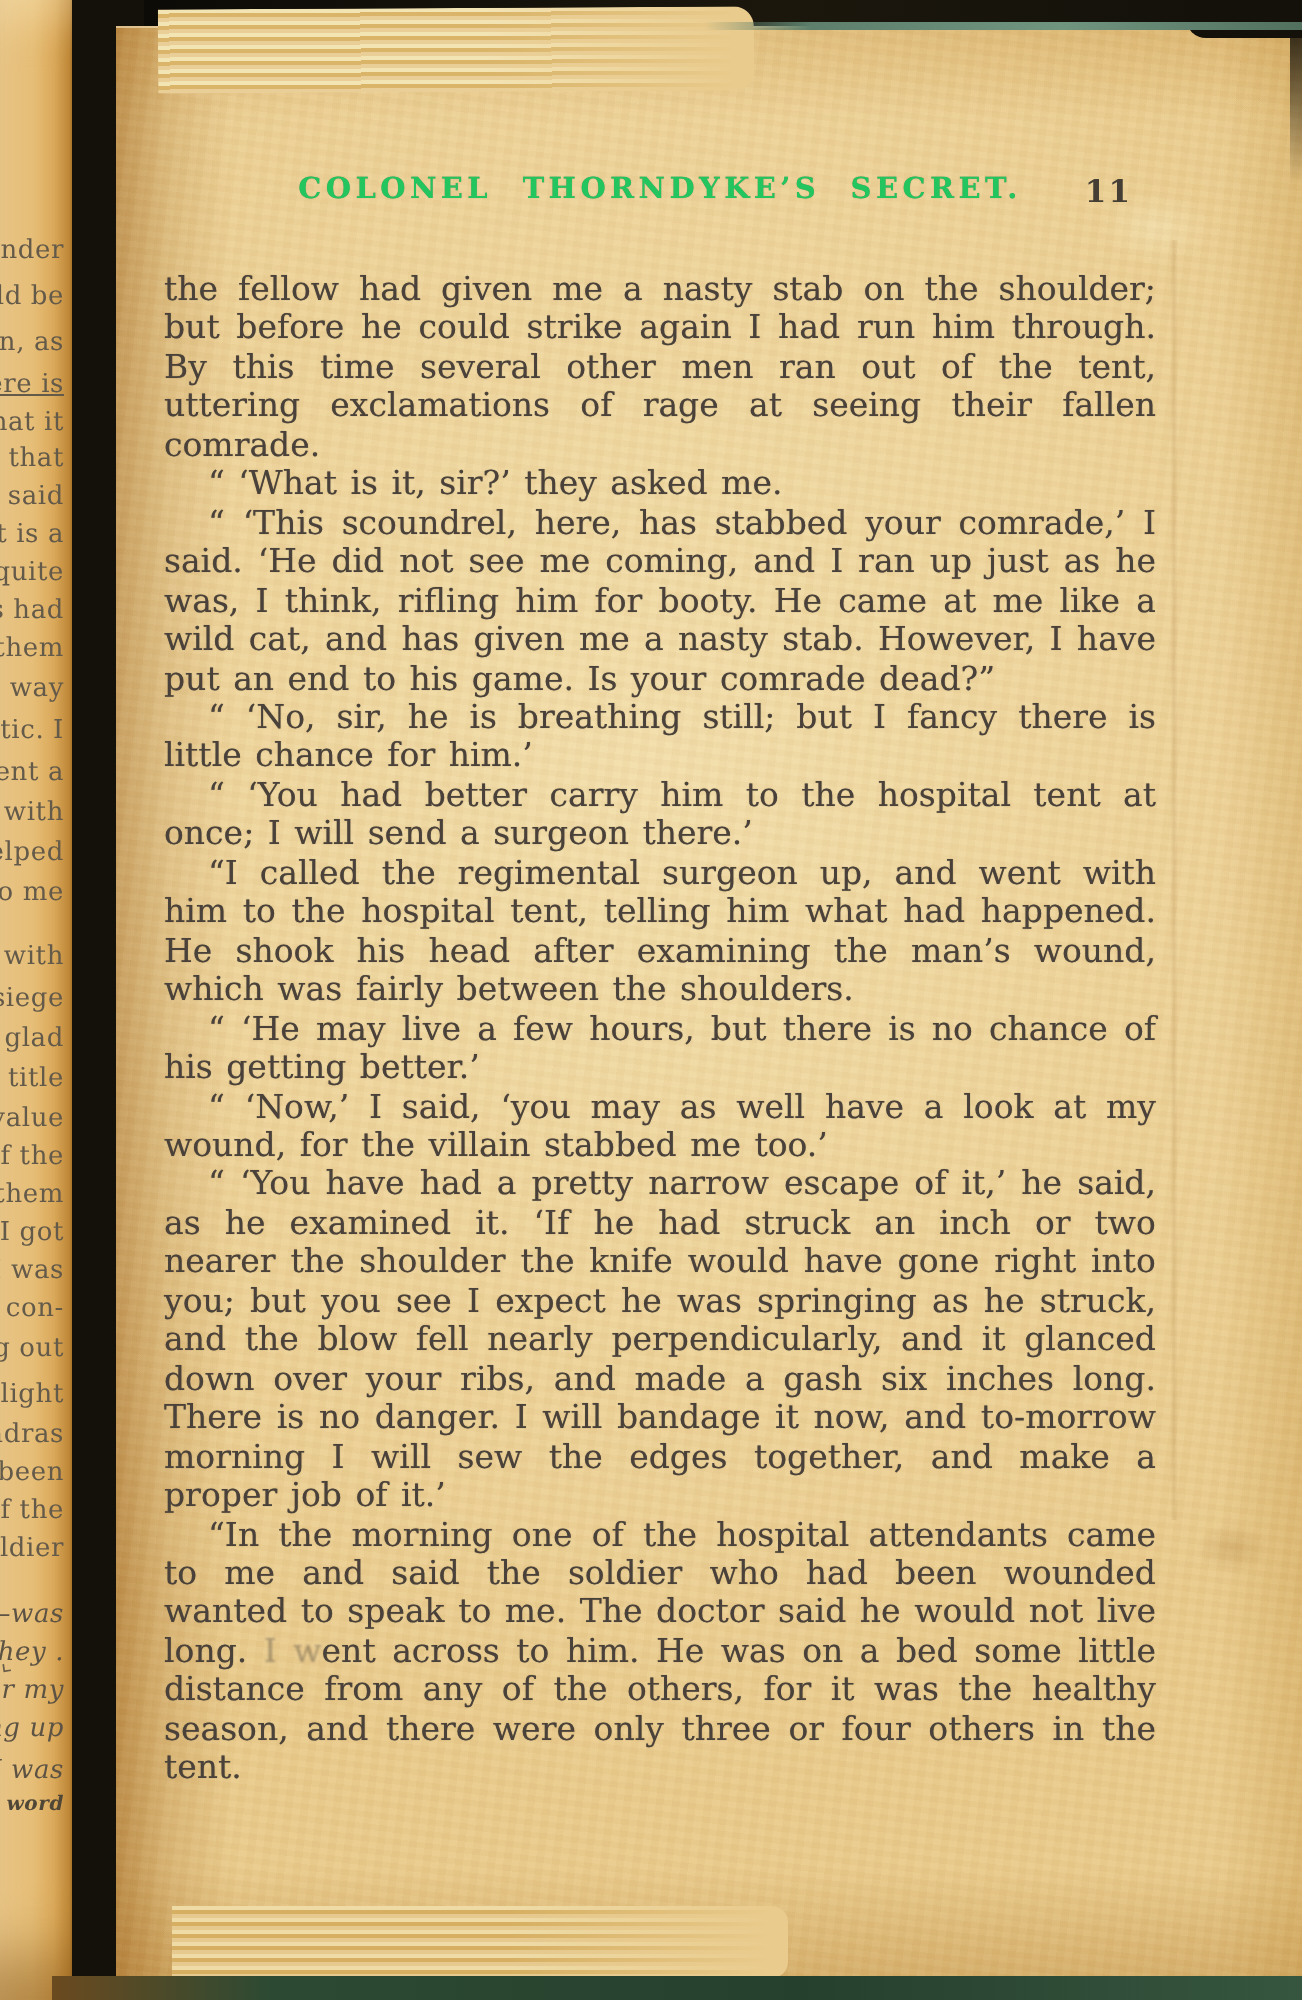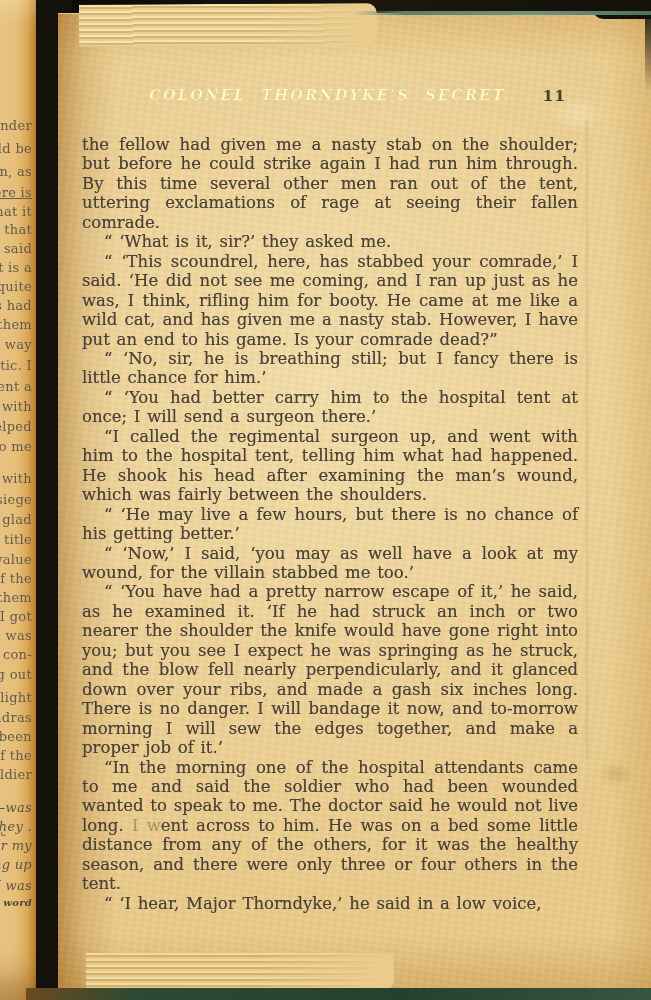--- a/index.html
+++ b/index.html
@@ -74,22 +74,22 @@
       linear-gradient(90deg, rgba(233,203,141,0) 55%, var(--paper,#e9cb8d) 97%),
       repeating-linear-gradient(180deg,#eedba6 0 2px,#d6af62 2px 4px,#e6c98e 4px 6px);
   }
   .bottom-band { position:absolute; left:26px; top:988px; width:625px; height:12px; z-index:4;
     background:linear-gradient(90deg,#6b4a1f 0,var(--cover,#2c4a33) 110px,#26402e 60%,#36563f); }
 
   
   .textblock { position:absolute; left:82px; top:86px; width:496px; z-index:5; color:var(--ink,#4a423a); }
   .running-header { position:relative; height:27px; }
   .running-title {
-    text-align:center; font-style:italic; font-weight:bold; font-size:14.5px;
-    letter-spacing:2.2px; word-spacing:8px; color:#fef9c3;
+    text-align:center; font-weight:bold; font-size:14.5px;
+    letter-spacing:2.2px; word-spacing:8px; color:#22c55e;
     text-shadow:0 0 .4px rgba(90,80,60,.6);
   }
   .page-number { position:absolute; right:12px; top:0; font-weight:bold; font-size:15.5px;
     letter-spacing:1px; color:#453e34; }
   .page-body {
     margin-top:22px; text-align:justify;
     font-size:16.5px; line-height:19.45px; word-spacing:1.5px;
     text-shadow:0 0 .45px rgba(70,60,45,.55);
   }
   .page-body p.para { margin:0; }
@@ -164,20 +164,19 @@
         <p class="para"><span>the fellow had given me a nasty stab on the shoulder; but before he could strike again I had run him through. By this time several other men ran out of the tent, uttering exclamations of rage at seeing their fallen comrade.</span></p>
         <p class="para indent"><span>“ ‘What is it, sir?’ they asked me.</span></p>
         <p class="para indent"><span>“ ‘This scoundrel, here, has stabbed your comrade,’ I said.  ‘He did not see me coming, and I ran up just as he was, I think, rifling him for booty.  He came at me like a wild cat, and has given me a nasty stab.  However, I have put an end to his game.  Is your comrade dead?”</span></p>
         <p class="para indent"><span>“ ‘No, sir, he is breathing still; but I fancy there is little chance for him.’</span></p>
         <p class="para indent"><span>“ ‘You had better carry him to the hospital tent at once; I will send a surgeon there.’</span></p>
         <p class="para indent"><span>“I called the regimental surgeon up, and went with him to the hospital tent, telling him what had happened. He shook his head after examining the man’s wound, which was fairly between the shoulders.</span></p>
         <p class="para indent"><span>“ ‘He may live a few hours, but there is no chance of his getting better.’</span></p>
         <p class="para indent"><span>“ ‘Now,’ I said, ‘you may as well have a look at my wound, for the villain stabbed me too.’</span></p>
         <p class="para indent"><span>“ ‘You have had a pretty narrow escape of it,’ he said, as he examined it.  ‘If he had struck an inch or two nearer the shoulder the knife would have gone right into you; but you see I expect he was springing as he struck, and the blow fell nearly perpendicularly, and it glanced down over your ribs, and made a gash six inches long. There is no danger.  I will bandage it now, and to-morrow morning I will sew the edges together, and make a proper job of it.’</span></p>
         <p class="para indent"><span>“In the morning one of the hospital attendants came to me and said the soldier who had been wounded wanted to speak to me.  The doctor said he would not live long. </span><span class="faded">I w</span><span>ent across to him.  He was on a bed some little distance from any of the others, for it was the healthy season, and there were only three or four others in the tent.</span></p>
-        <p class="para indent"><span>“ ‘I hear, Major Thorndyke,’ he said in a low voice,</span></p>
       </div>
   </div>
 
   <div class="print-artifact">⌞</div>
 
   <div class="bottom-band"></div>
 </div>
 
 </body></html>

